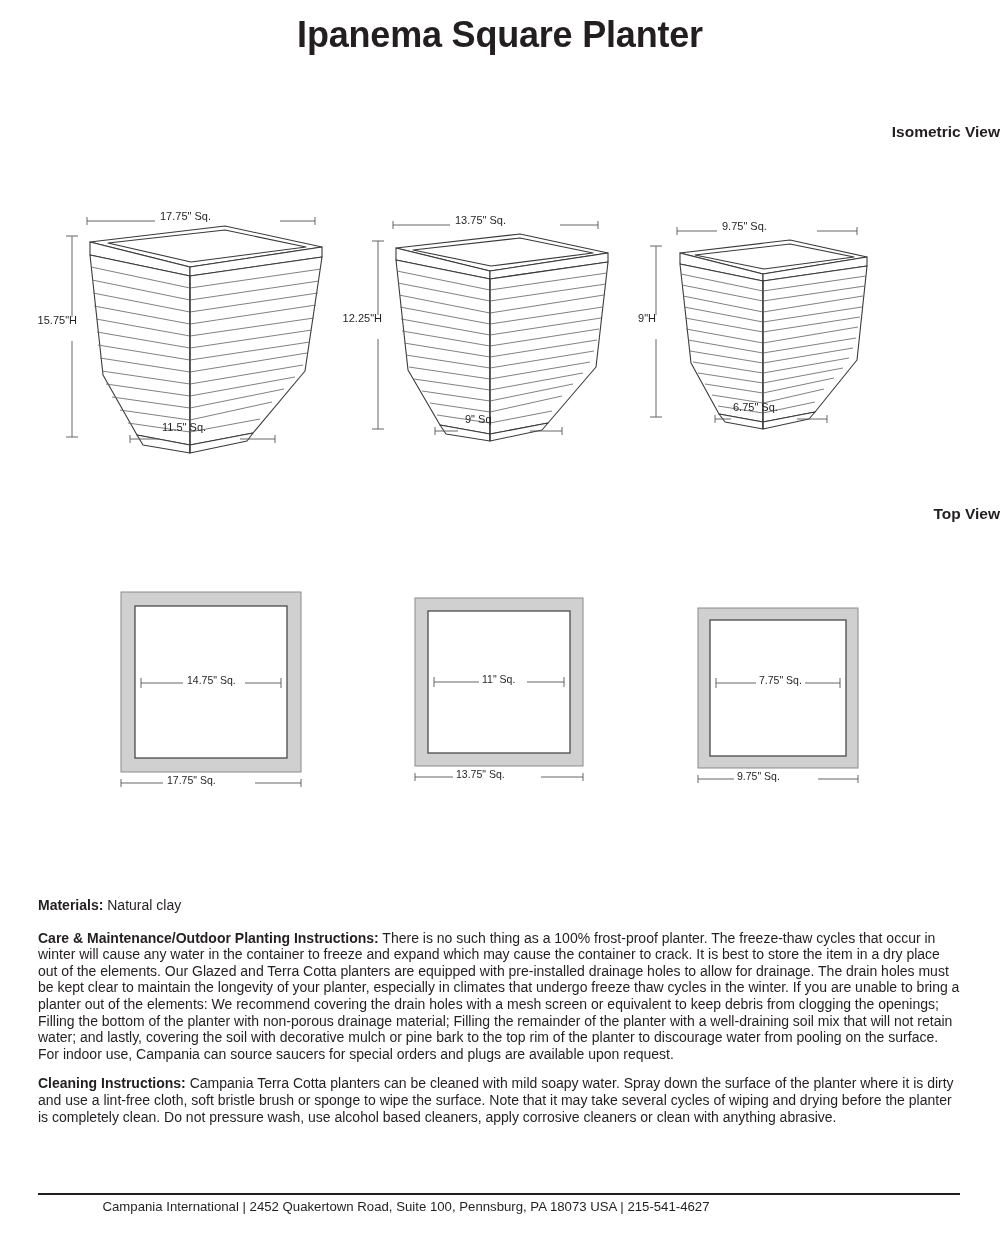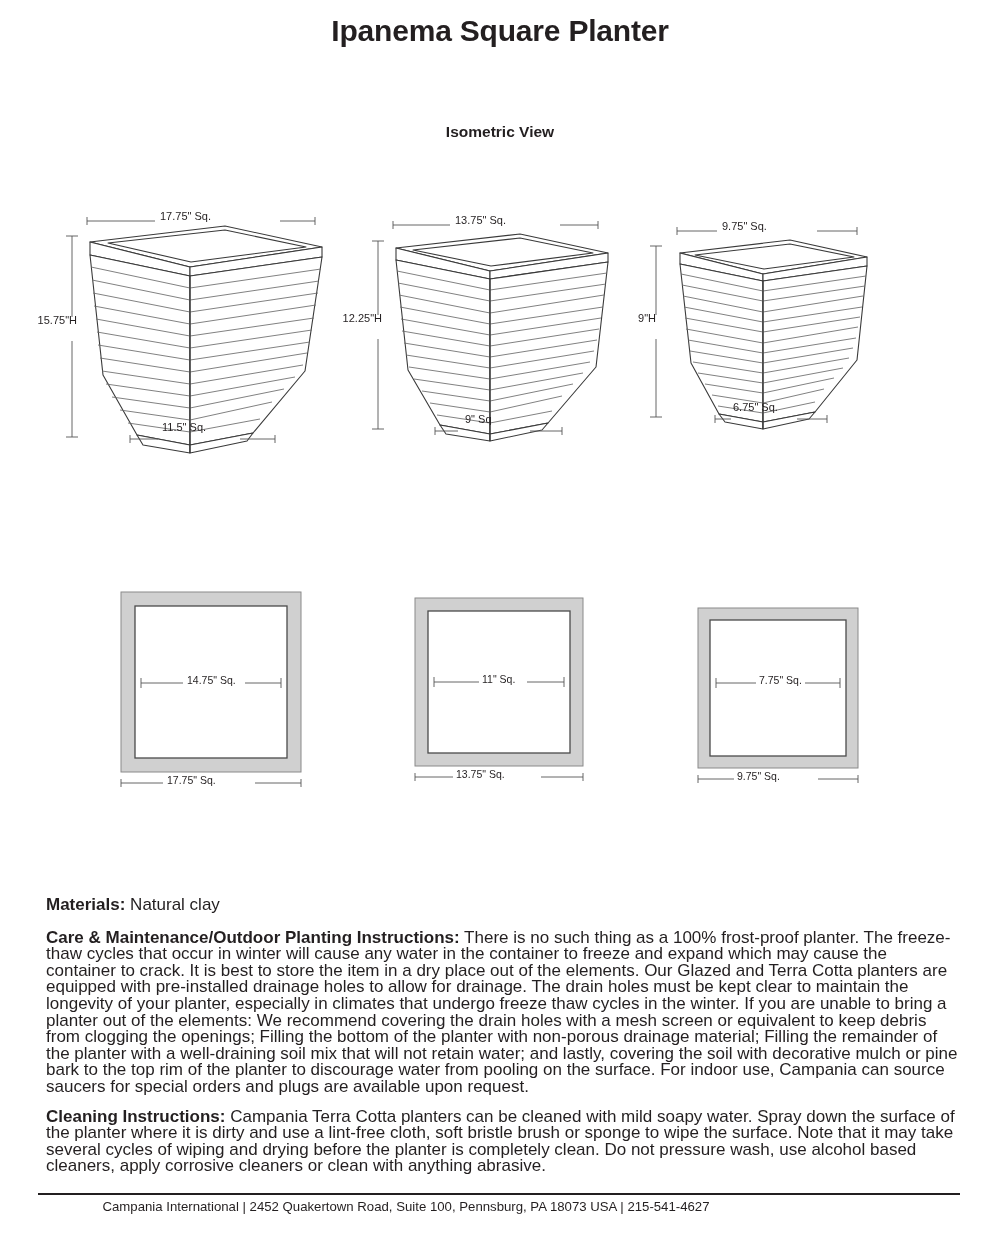--- a/index.html
+++ b/index.html
@@ -20,32 +20,32 @@
     inset: 0;
   }
 
   
   .doc-title {
     position: absolute;
     top: 14px;
     left: 0;
     width: 1000px;
     text-align: center;
-    font-size: 30px;
+    font-size: 36px;
     font-weight: bold;
     letter-spacing: -0.2px;
     color: #231f20;
   }
 
   
   .section-heading {
     position: absolute;
     width: 1000px;
     left: 0;
-    text-align: center;
+    text-align: right;
     font-size: 15.5px;
     font-weight: bold;
     color: #231f20;
   }
   #heading-isometric { top: 123px; }
   #heading-topview  { top: 505px; }
 
   
   .iso-row {
     position: absolute;
@@ -71,22 +71,22 @@
   .top-unit { position: absolute; top: 0; }
 
   
   .body-block {
     position: absolute;
     left: 38px;
     top: 897px;
     width: 922px;
   }
   .body-block p {
-    margin: 0 0 13px 8px;
-    font-size: 17px;
+    margin: 0 0 13px 0;
+    font-size: 14px;
     line-height: 16.6px;
     color: #231f20;
     text-align: left;
   }
   .body-block p.materials { margin-bottom: 16px; }
   .lbl { font-weight: bold; }
 
   
   .footer-rule {
     position: absolute;
@@ -317,20 +317,21 @@
           <path d="M11 144 L11 222 M5 222 L17 222"></path>
         </g>
       </svg>
       <div style="position:absolute; left:77px; top:25px; font-size:11px; white-space:nowrap;">9.75" Sq.</div>
       <div style="position:absolute; left:88px; top:206px; font-size:11px; white-space:nowrap;">6.75" Sq.</div>
       <div style="position:absolute; left:-49px; top:117px; width:60px; text-align:right; font-size:11px; white-space:nowrap;">9"H</div>
     </div>
 
   </div>
 
+  <div class="section-heading" id="heading-topview">Top View</div>
 
   <div class="top-row">
 
     <div class="top-unit" style="left:105px;">
       <svg width="230" height="225" viewBox="0 0 230 225">
         <rect x="16" y="12" width="180" height="180" fill="#d0d0d0" stroke="#8a8a8a" stroke-width="1"></rect>
         <rect x="30" y="26" width="152" height="152" fill="#ffffff" stroke="#4a4a4a" stroke-width="1.3"></rect>
         <g stroke="#555555" stroke-width="0.9">
           <path d="M36 98 L36 108 M36 103 L78 103"></path>
           <path d="M140 103 L176 103 M176 98 L176 108"></path>

